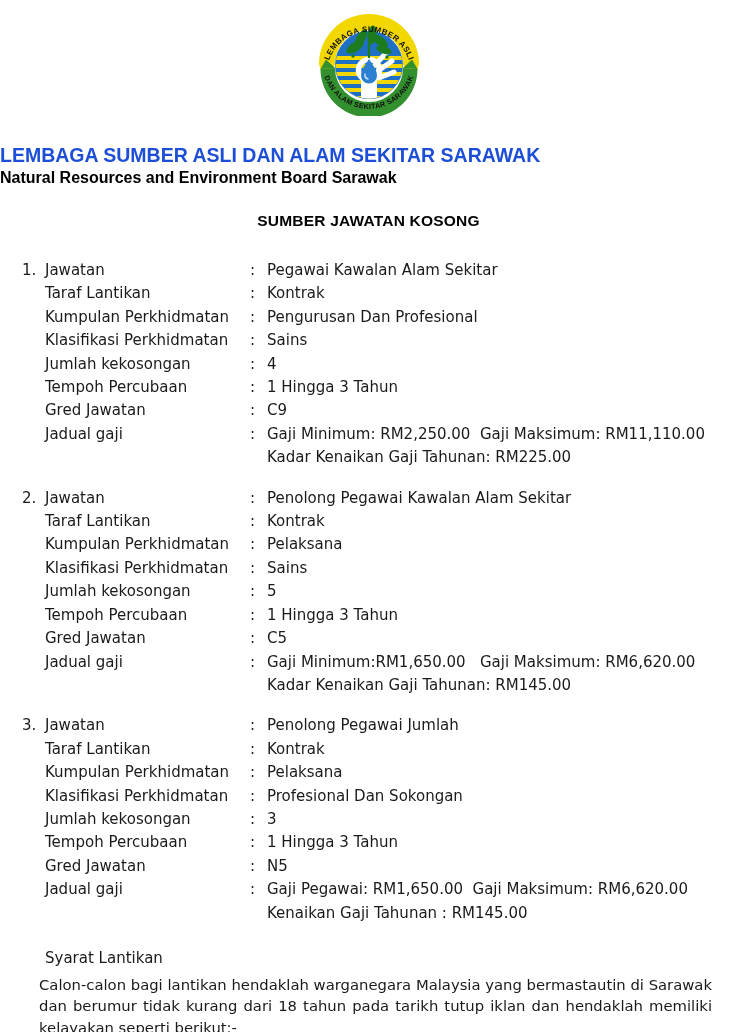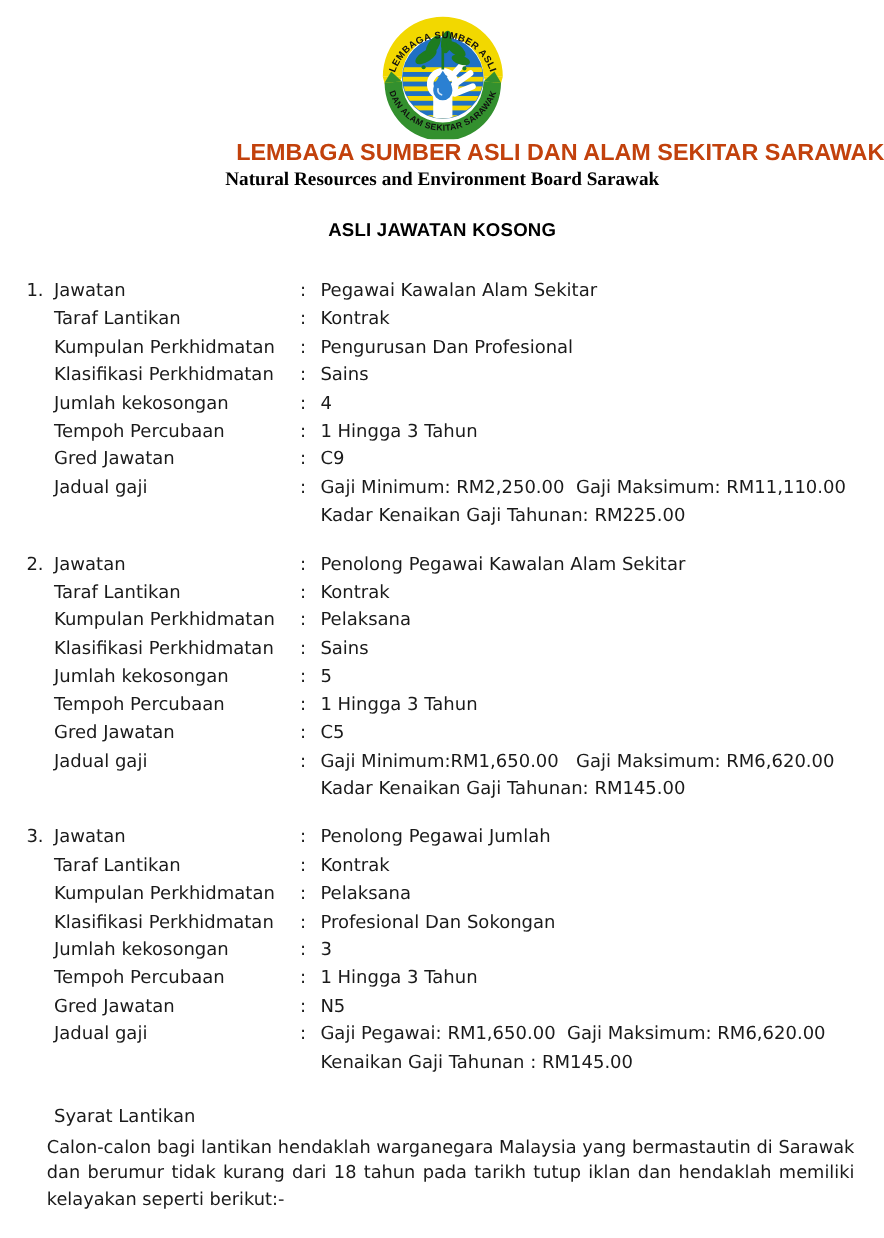--- a/index.html
+++ b/index.html
@@ -13,30 +13,31 @@
     position: relative;
     width: 737px; height: 1032px;
     background: #ffffff;
     overflow: hidden;
     padding-top: 12px;
   }
   .logo-wrap { text-align: center; height: 104px; }
   .logo-wrap svg { display: inline-block; }
 
   .org-my {
-    text-align: right;
+    margin-top: 28px;
+    text-align: left;
     font-family: "Liberation Sans", sans-serif;
     font-weight: bold;
     font-size: 19.5px;
-    color: #c2410c;
+    color: #1d4ed8;
   }
   .org-en {
     margin-top: 2px;
-    text-align: center;
-    font-family: Liberation Serif, serif;
+    text-align: left;
+    font-family: Liberation Sans, sans-serif;
     font-weight: bold;
     font-size: 16px;
     color: #000;
   }
   .doc-title {
     margin-top: 25px;
     text-align: center;
     font-family: "Liberation Sans", sans-serif;
     font-weight: bold;
     font-size: 15.5px;
@@ -143,21 +144,21 @@
         <textPath href="#topArc" startOffset="50%" text-anchor="middle">LEMBAGA SUMBER ASLI</textPath>
       </text>
       <text class="logo-arc-text" font-size="7.2" letter-spacing="0.3">
         <textPath href="#botArc" startOffset="50%" text-anchor="middle">DAN ALAM SEKITAR SARAWAK</textPath>
       </text>
     </svg>
   </div>
 
   <div class="org-my">LEMBAGA SUMBER ASLI DAN ALAM SEKITAR SARAWAK</div>
   <div class="org-en">Natural Resources and Environment Board Sarawak</div>
-  <div class="doc-title">ASLI JAWATAN KOSONG</div>
+  <div class="doc-title">SUMBER JAWATAN KOSONG</div>
 
   <div class="jobs">
 
     <section class="job">
       <div class="row">
         <span class="num">1.</span>
         <span class="lbl">Jawatan</span>
         <span class="sep">:</span>
         <span class="val">Pegawai Kawalan Alam Sekitar</span>
       </div>

